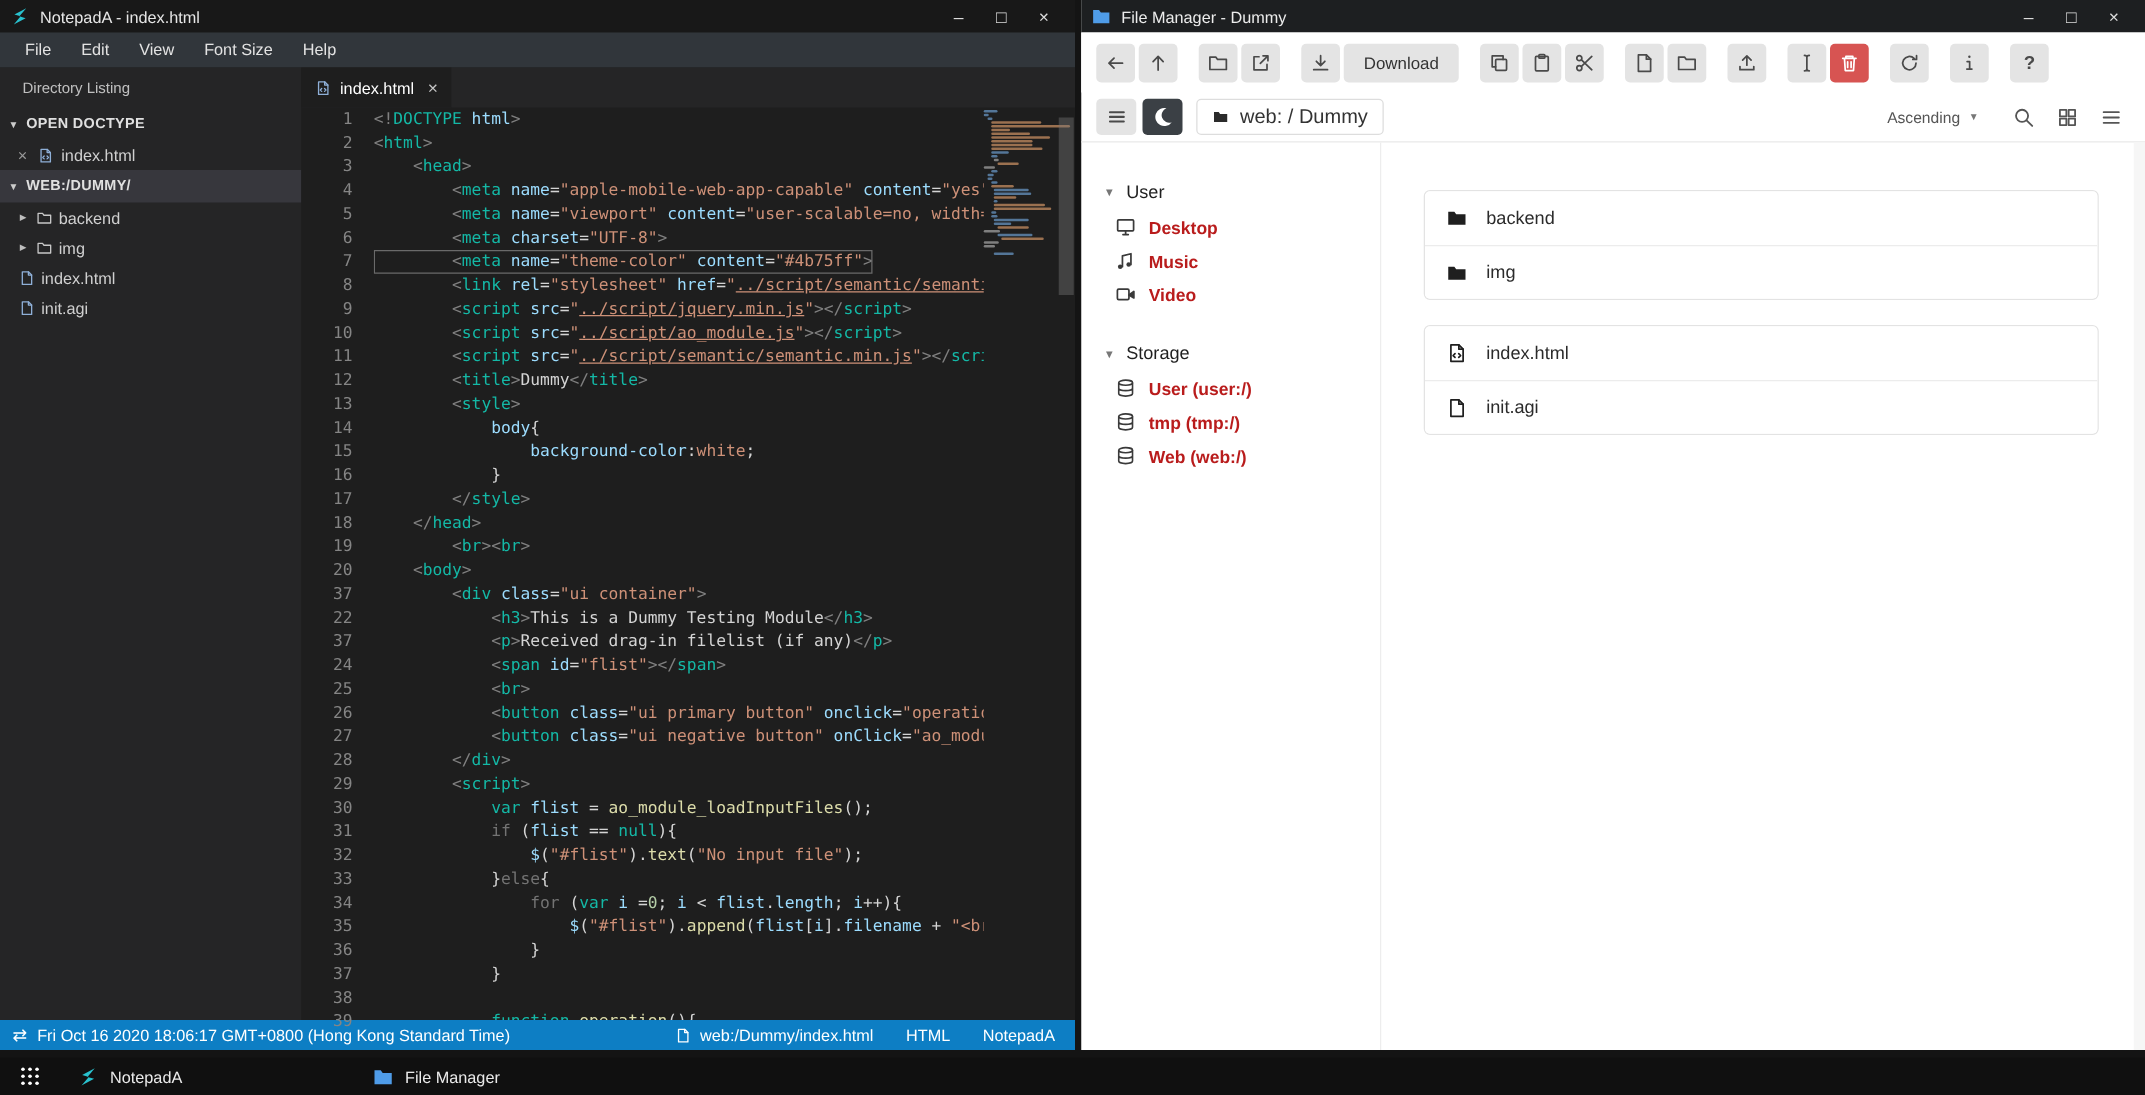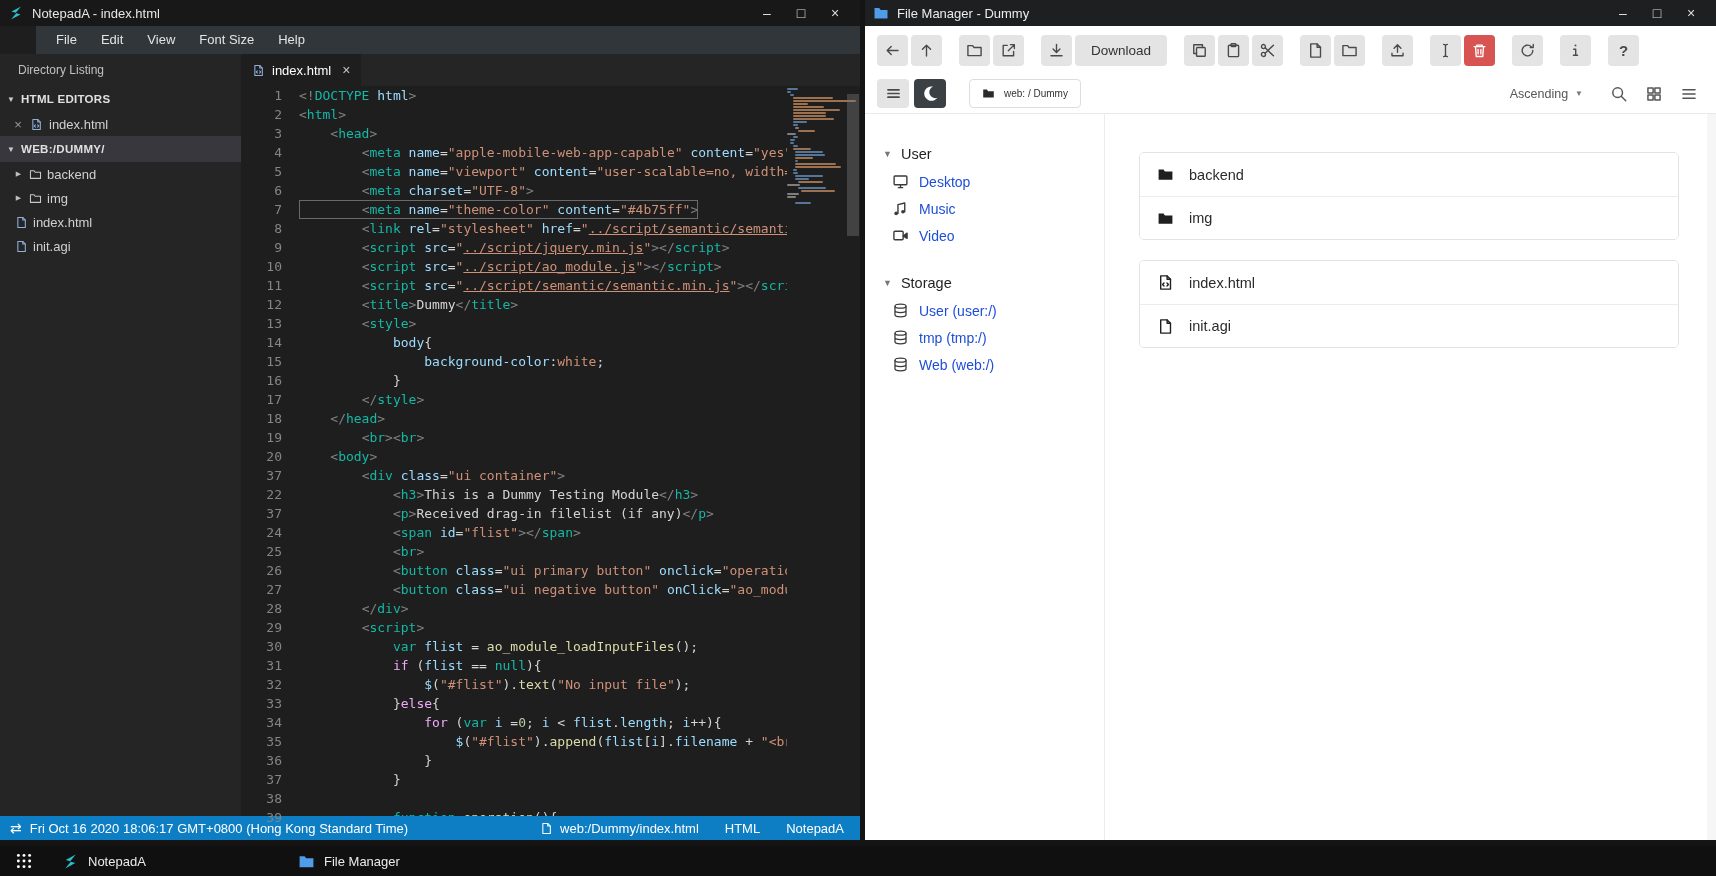--- a/index.html
+++ b/index.html
@@ -9,21 +9,21 @@
   .icn { display:inline-flex; width:16px; height:16px; flex-shrink:0; }
   .icn svg { width:100%; height:100%; display:block; }
   .icn.sm { width:13px; height:13px; }
 
   
   #editor-window { position:absolute; left:0; top:0; width:860px; height:840px; background:#1e1e1e; display:flex; flex-direction:column; }
   .e-titlebar { height:26px; background:#181818; color:#e6e6e6; display:flex; align-items:center; padding:0 8px; font-size:13px; gap:8px; flex-shrink:0; }
   .t-title { flex:1; white-space:nowrap; overflow:hidden; }
   .win-controls { display:flex; align-items:center; }
   .win-btn { width:34px; text-align:center; font-size:14px; color:#dcdcdc; cursor:default; line-height:26px; }
-  .e-menubar { height:28px; background:#31363b; display:flex; align-items:center; padding:0 8px; flex-shrink:0;margin-left:36px; }
+  .e-menubar { height:28px; background:#31363b; display:flex; align-items:center; padding:0 8px; flex-shrink:0; }
   .menu-item { color:#e3e3e3; font-size:13px; padding:0 12px; line-height:28px; }
 
   .workbench { flex:1; display:flex; min-height:0; }
   .sidebar { width:241px; background:#252526; color:#cccccc; flex-shrink:0; font-size:13px; overflow:hidden; }
   .sidebar-header { height:32px; line-height:32px; padding-left:18px; font-size:12px; color:#c0c0c0; }
   .section-row { height:26px; display:flex; align-items:center; padding-left:5px; gap:4px; font-size:11.5px; font-weight:700; letter-spacing:.3px; color:#e0e0e0; }
   .section-row.workspace { background:#37373d; }
   .sec-caret { font-size:8px; width:12px; text-align:center; color:#cccccc; }
   .open-editor-item { height:24px; display:flex; align-items:center; padding-left:12px; gap:6px; color:#d0d0d0; }
   .oe-close { color:#9a9a9a; font-size:13px; width:12px; text-align:center; }
@@ -41,21 +41,21 @@
 
   .editor-main { flex:1; display:flex; min-height:0; position:relative; font-family:"DejaVu Sans Mono",monospace; }
   .gutter { width:58px; flex-shrink:0; text-align:right; padding-right:17px; color:#858585; font-size:13px; }
   .ln-num { height:19px; line-height:19px; }
   .code { flex:1; overflow:hidden; margin-right:73px; font-size:13px; color:#d4d4d4; }
   .code-line { height:19px; line-height:19px; white-space:pre; }
   .line-inner { display:inline-block; height:19px; }
   .line-inner.current { outline:1px solid #6a6a6a; outline-offset:-1px; }
   .tk-g{color:#808080}.tk-b{color:#14b8a6}.tk-a{color:#9cdcfe}.tk-s{color:#ce9178}
   .tk-u{color:#ce9178;text-decoration:underline}.tk-w{color:#d4d4d4}
-  .tk-y{color:#dcdcaa}.tk-p{color:#f0abfc}.tk-n{color:#b5cea8}
+  .tk-y{color:#dcdcaa}.tk-p{color:#737373}.tk-n{color:#b5cea8}
   .minimap { position:absolute; right:15px; top:2px; width:58px; }
   .mm-line { height:2px; margin-bottom:1px; border-radius:1px; opacity:.9; }
   .scrollbar { position:absolute; right:0; top:0; bottom:0; width:14px; }
   .scroll-thumb { position:absolute; top:8px; right:1px; width:12px; height:142px; background:rgba(121,121,121,.4); }
 
   .statusbar { height:24px; background:#0d7ec4; color:#ffffff; display:flex; align-items:center; justify-content:space-between; padding:0 16px 0 10px; font-size:13px; flex-shrink:0; }
   .sb-left { display:flex; align-items:center; gap:8px; }
   .sb-right { display:flex; align-items:center; gap:26px; }
   .sb-file { display:flex; align-items:center; gap:7px; }
   .sb-sync { font-size:14px; }
@@ -69,34 +69,34 @@
   .tb-btn svg { width:17px; height:17px; }
   .tb-btn.ggap { margin-left:14px; }
   .tb-btn.danger { background:#d75452; color:#ffffff; }
   .tb-btn.label-btn { width:auto; padding:0 16px; font-size:13.5px; color:#333333; font-family:"Liberation Sans","DejaVu Sans",sans-serif; }
   .q { font-weight:700; font-size:15px; font-family:"Liberation Sans",sans-serif; }
 
   .f-viewbar { height:40px; display:flex; align-items:center; padding:0 12px; gap:5px; border-bottom:1px solid #e9e9e9; flex-shrink:0; }
   .vb-btn { width:32px; height:29px; border-radius:4px; background:#e4e4e4; color:#4a4a4a; display:flex; align-items:center; justify-content:center; }
   .vb-btn svg { width:17px; height:17px; }
   .vb-btn.dark { background:#3b4045; color:#ffffff; }
-  .pathbar { height:29px; border:1px solid #dddddd; border-radius:4px; display:flex; align-items:center; padding:0 12px; gap:9px; font-size:10px; color:#333333; margin-left:18px; }
+  .pathbar { height:29px; border:1px solid #dddddd; border-radius:4px; display:flex; align-items:center; padding:0 12px; gap:9px; font-size:16px; color:#333333; margin-left:6px; }
   .pathbar .icn { color:#2b2b2b; }
   .spacer { flex:1; }
   .sort { display:flex; align-items:center; gap:7px; font-size:12.5px; color:#555555; margin-right:16px; }
   .caret-sm { font-size:8px; color:#777777; }
   .plain-btn { width:30px; height:30px; display:flex; align-items:center; justify-content:center; color:#555555; }
   .plain-btn svg { width:18px; height:18px; }
 
   .f-body { flex:1; display:flex; min-height:0; }
   .f-nav { width:240px; flex-shrink:0; padding:26px 0 0 18px; border-right:1px solid #ededed; }
   .nav-section { margin-bottom:20px; }
   .nav-header { display:flex; align-items:center; gap:9px; height:28px; font-size:14.5px; color:#1f1f1f; }
   .nav-caret { font-size:9px; color:#777777; }
-  .nav-item { display:flex; align-items:center; gap:10px; height:27px; padding-left:9px; font-size:14px; color:#1d4ed8; }
+  .nav-item { display:flex; align-items:center; gap:10px; height:27px; padding-left:9px; font-size:14px; color:#b91c1c;font-weight:bold; }
   .nav-ico { width:17px; height:17px; color:#3a3a3a; }
 
   .f-files { flex:1; padding:38px 28px 0 34px; }
   .file-group { border:1px solid #e3e3e3; border-radius:5px; margin-bottom:20px; background:#ffffff; overflow:hidden; }
   .file-row { height:43px; display:flex; align-items:center; gap:15px; padding:0 17px; border-top:1px solid #ececec; font-size:14.5px; color:#2b2b2b; background:#ffffff; }
   .file-row:first-child { border-top:none; }
   .file-ico { width:17px; height:17px; color:#1f1f1f; }
   .f-scrolltrack { width:9px; background:#f6f6f6; flex-shrink:0; }
 
   
@@ -129,21 +129,21 @@
       <span class="menu-item">Edit</span>
       <span class="menu-item">View</span>
       <span class="menu-item">Font Size</span>
       <span class="menu-item">Help</span>
     </nav>
   <div class="workbench">
     <aside class="sidebar">
       <div class="sidebar-header">Directory Listing</div>
       <div class="section-row">
         <span class="sec-caret">▼</span>
-        <span>HTML EDITORS</span>
+        <span>OPEN DOCTYPE</span>
       </div>
       <div class="open-editor-item">
         <span class="oe-close">×</span>
         <span class="icn sm" style="color:#8fb0d8">
             <svg viewBox="0 0 16 16" fill="none" stroke="currentColor" stroke-width="1.3" stroke-linecap="round" stroke-linejoin="round">
               <path d="M3.5 1.8h6L12.7 5v9.2H3.5z"></path>
               <path d="M9.5 1.8V5h3.2"></path>
               <path d="M6.6 8.4 5.2 9.8l1.4 1.4M9.4 8.4l1.4 1.4-1.4 1.4"></path>
             </svg>
           </span>

